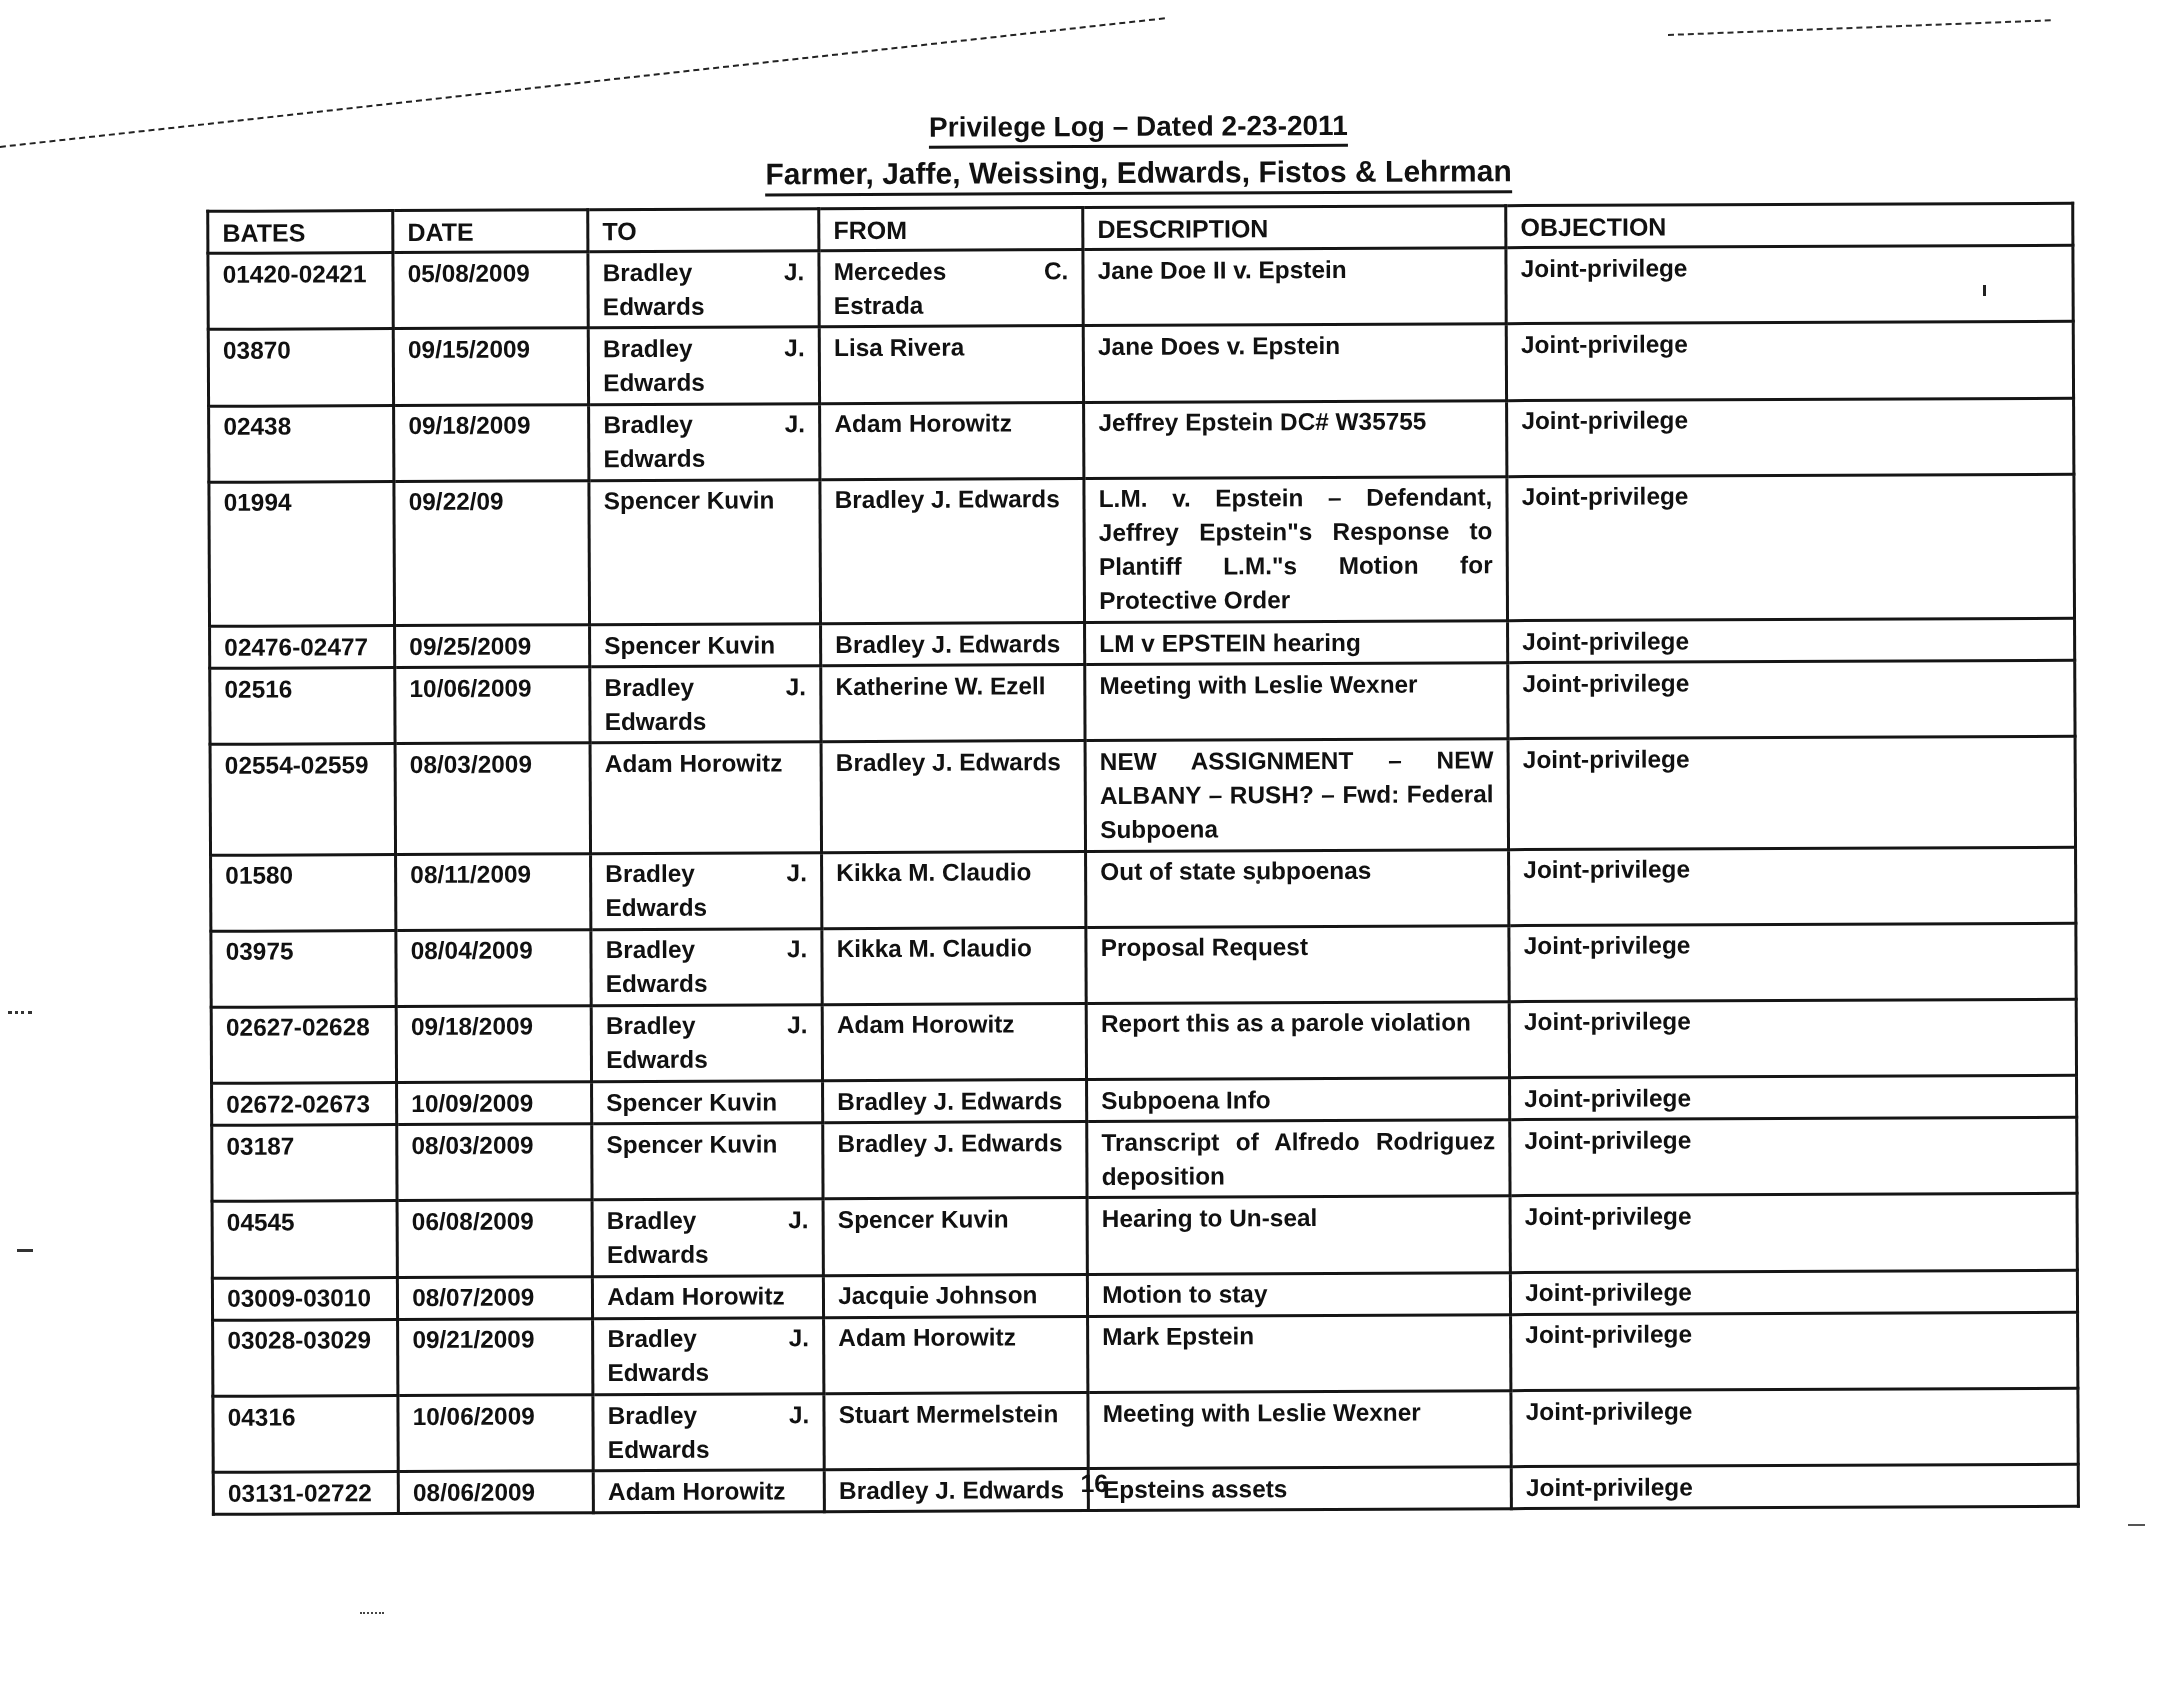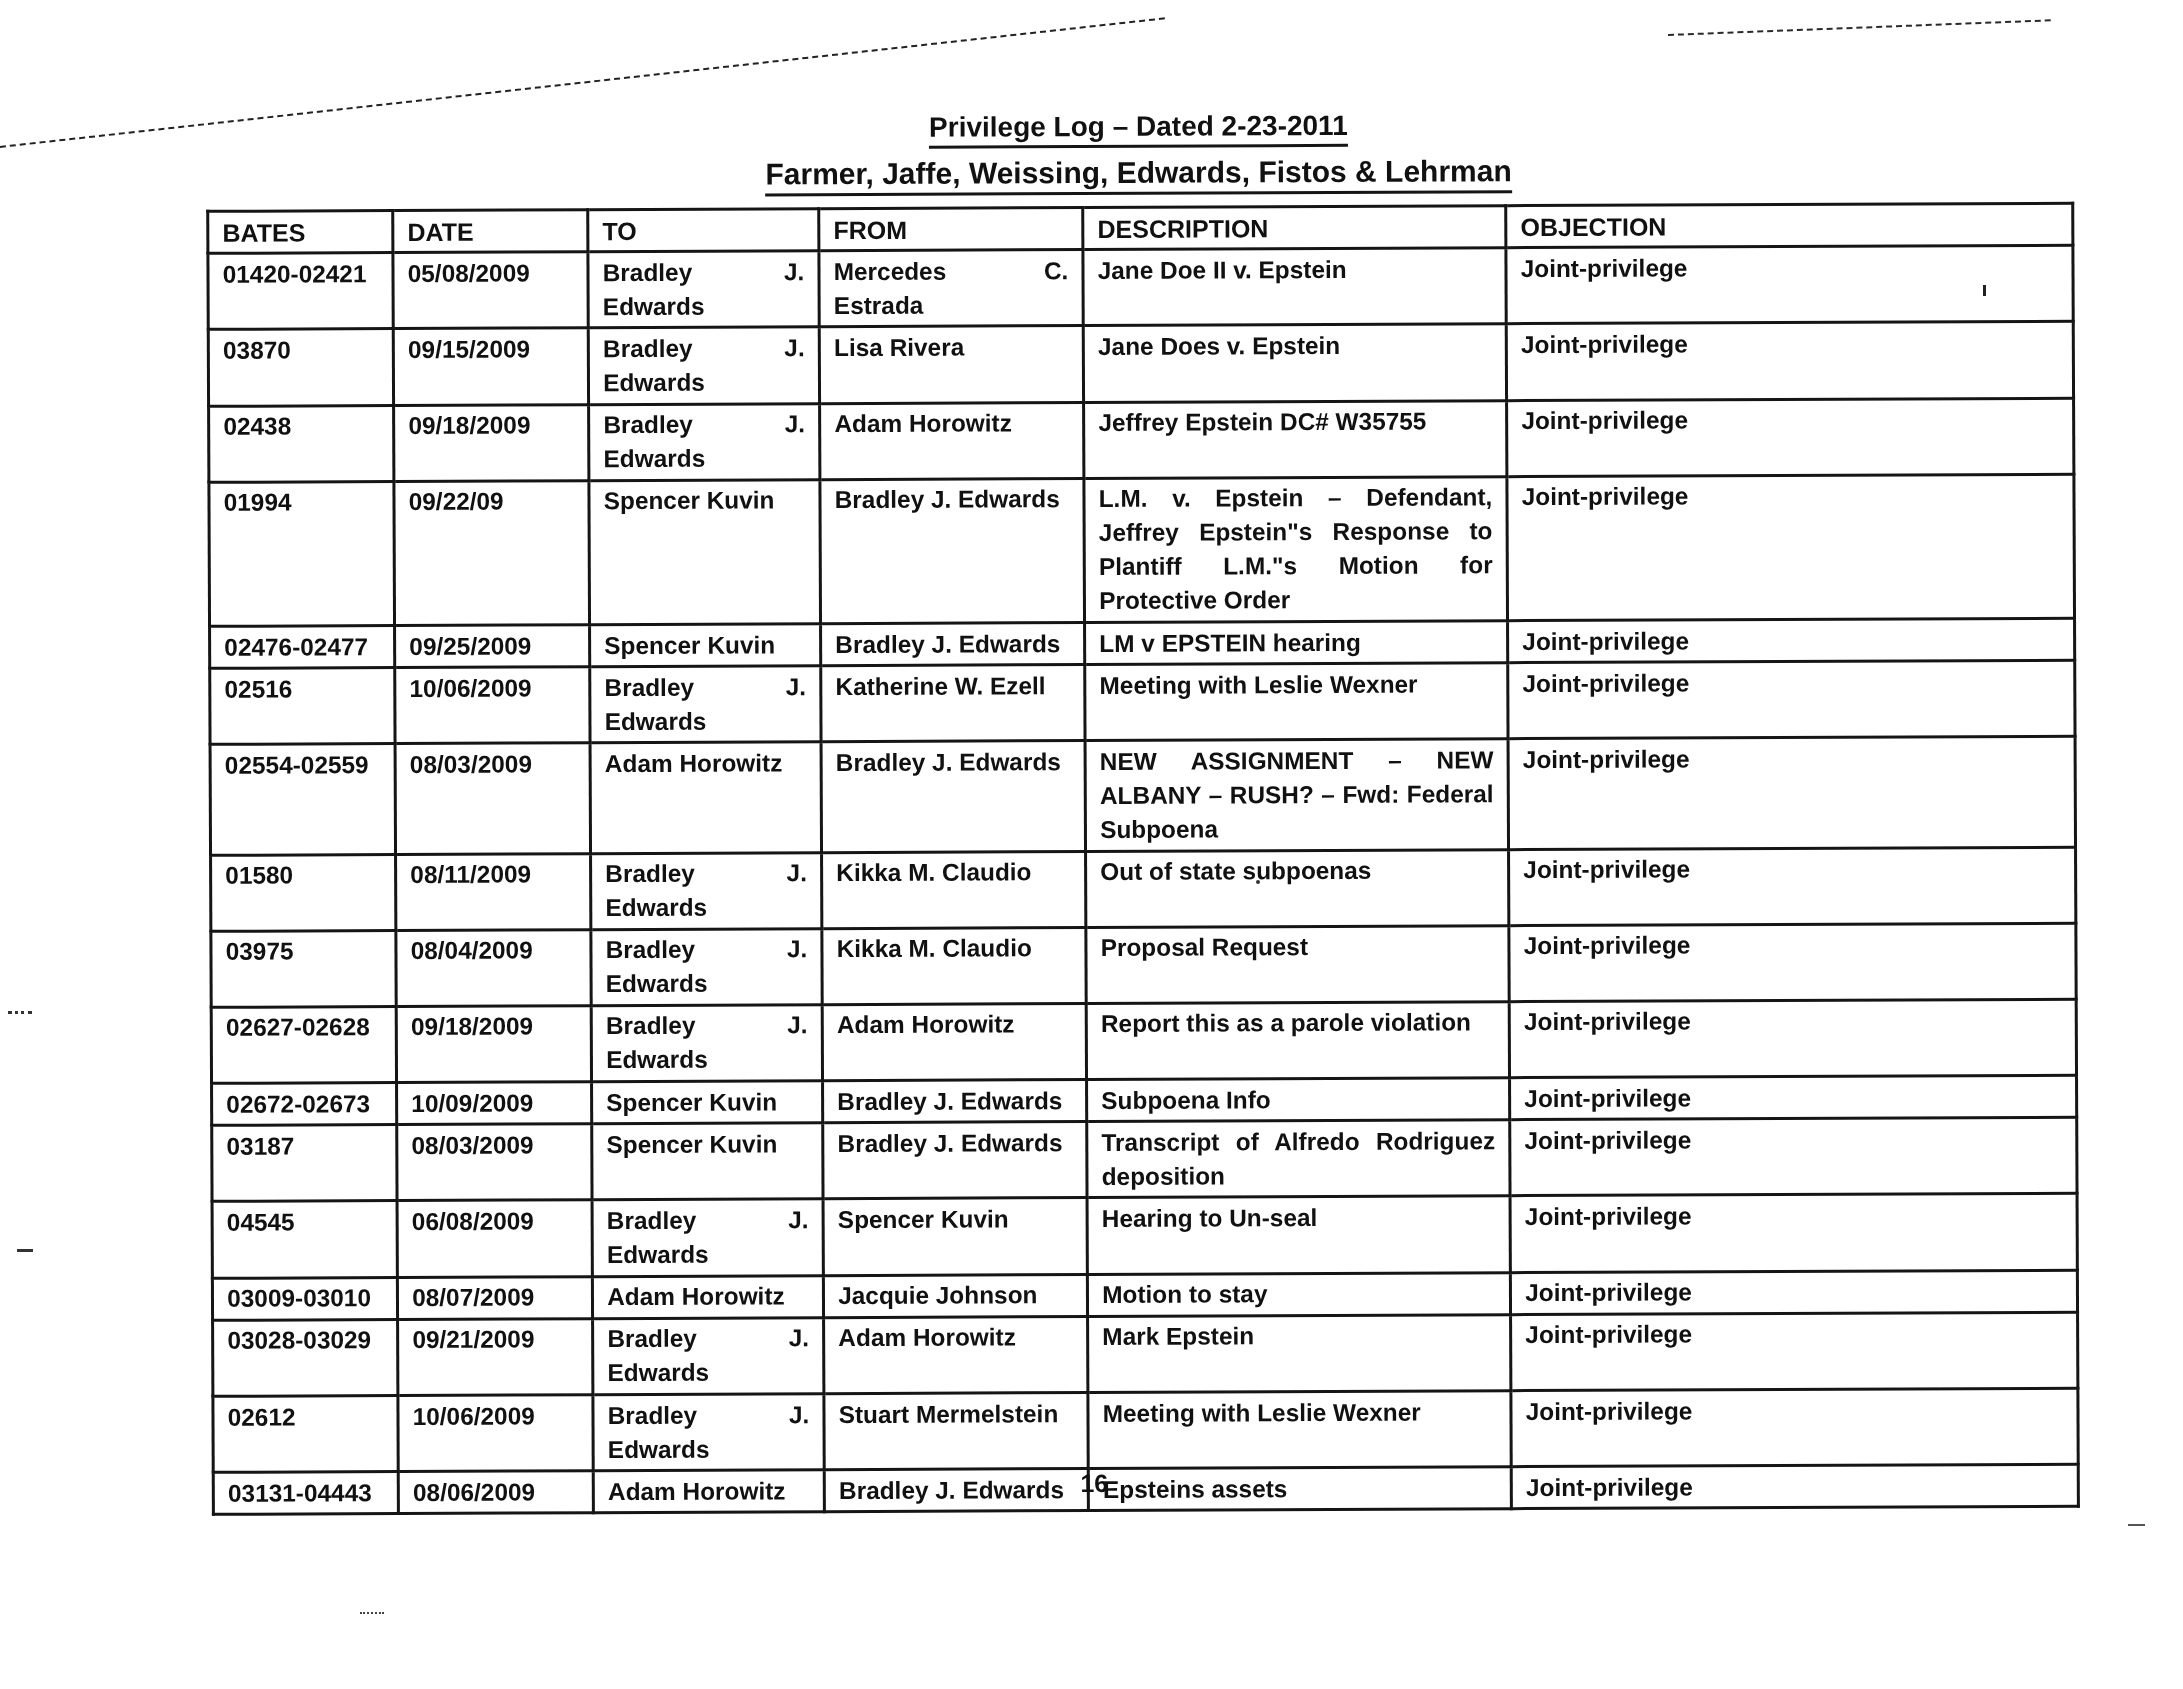--- a/index.html
+++ b/index.html
@@ -215,30 +215,30 @@
   <tr class="h2">
     <td>03028-03029</td>
     <td>09/21/2009</td>
     <td class="jst">Bradley J. Edwards</td>
     <td class="jst">Adam Horowitz</td>
     <td class="jst">Mark Epstein</td>
     <td>Joint-privilege</td>
   </tr>
 
   <tr class="h2">
-    <td>02612</td>
+    <td>04316</td>
     <td>10/06/2009</td>
     <td class="jst">Bradley J. Edwards</td>
     <td class="jst">Stuart Mermelstein</td>
     <td class="jst">Meeting with Leslie Wexner</td>
     <td>Joint-privilege</td>
   </tr>
 
   <tr class="h1">
-    <td>03131-04443</td>
+    <td>03131-02722</td>
     <td>08/06/2009</td>
     <td class="jst">Adam Horowitz</td>
     <td class="jst">Bradley J. Edwards</td>
     <td class="jst">Epsteins assets</td>
     <td>Joint-privilege</td>
   </tr>
 </tbody>
   </table>
 
   <div class="pagenum">16</div>

